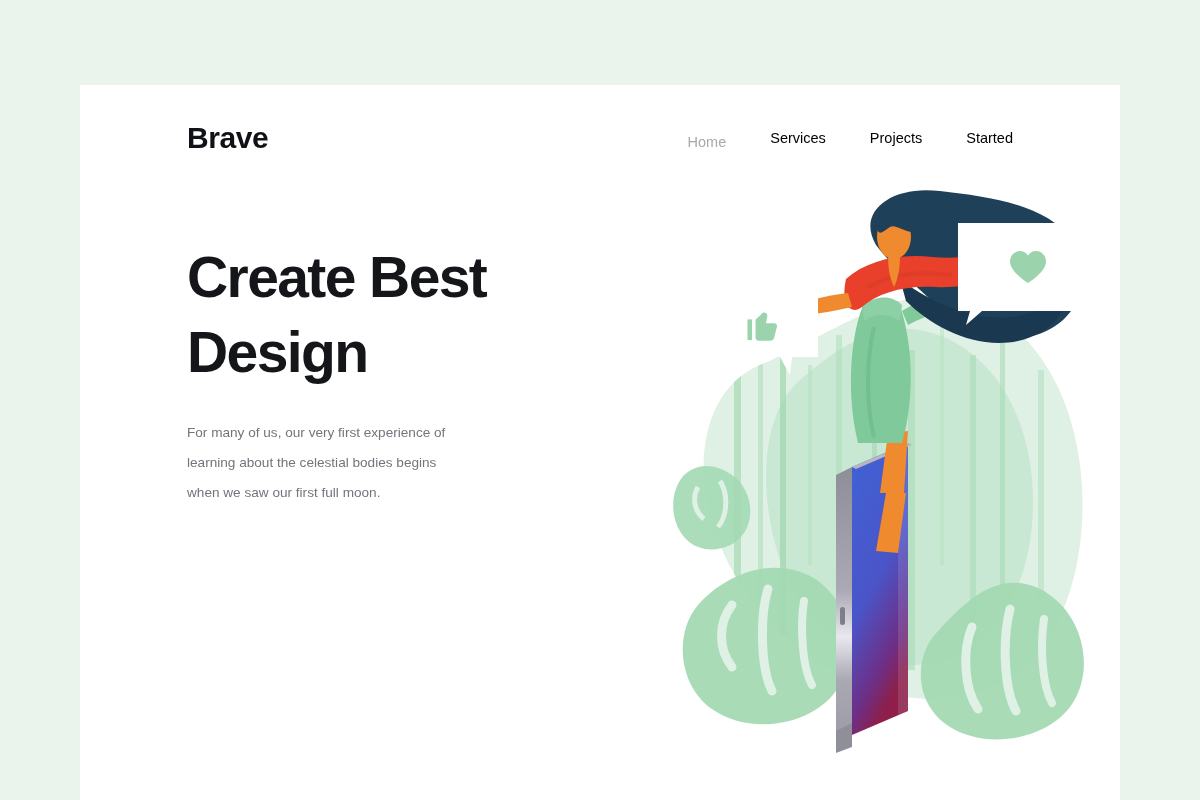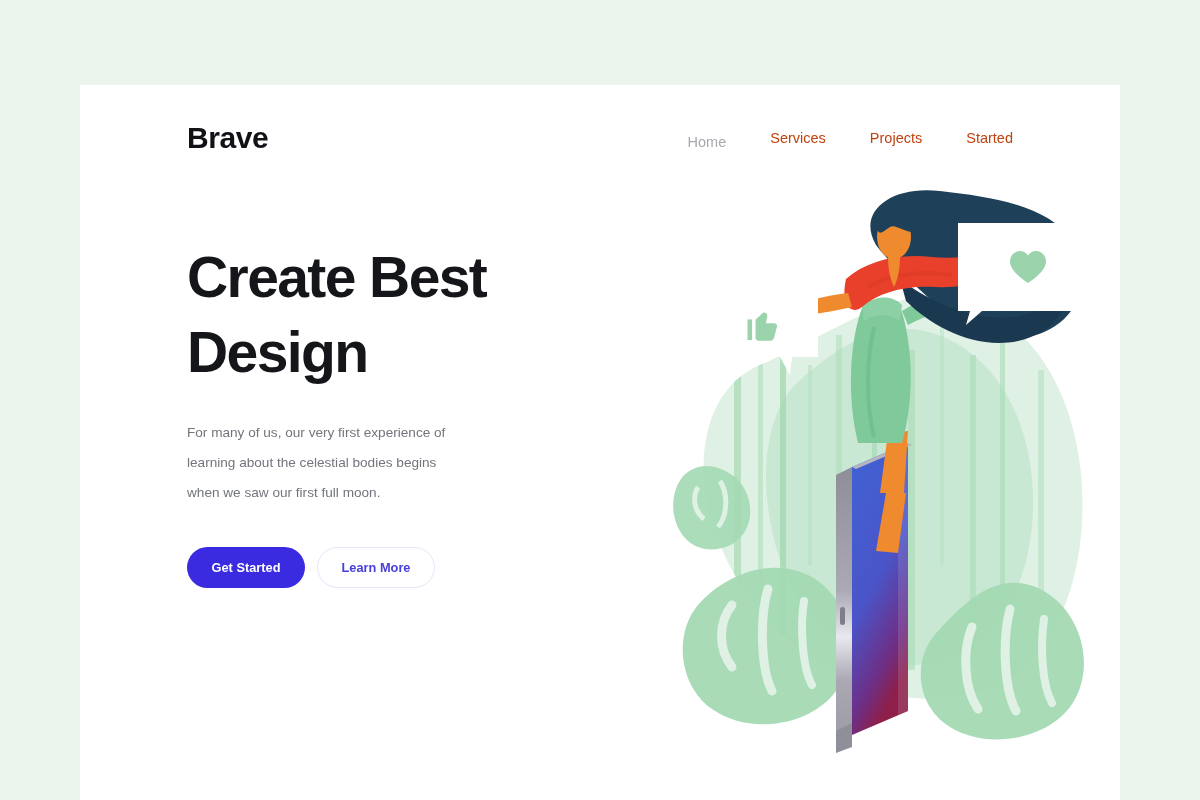--- a/index.html
+++ b/index.html
@@ -38,21 +38,21 @@
     letter-spacing:-0.4px;
     color:#111217;
   }
   .nav {
     display:flex;
     align-items:center;
     gap:44px;
   }
   .nav-item {
     font-size:14.5px;
-    color:#c2410c;
+    color:#000000;
     text-decoration:none;
     white-space:nowrap;
   }
   .nav-item.muted { color:#a6a9ae;margin-top:8px; }
 
   
   .hero-left {
     position:absolute;
     left:107px; top:155px;
     width:400px;
@@ -146,24 +146,20 @@
         <a class="nav-item muted" href="#">Home</a>
         <a class="nav-item" href="#">Services</a>
         <a class="nav-item" href="#">Projects</a>
         <a class="nav-item" href="#">Started</a>
       </nav>
     </div>
 
     <div class="hero-left">
       <h1 class="headline">Create Best Design</h1>
       <p class="subtext">For many of us, our very first experience of learning about the celestial bodies begins when we saw our first full moon.</p>
-      <div class="btn-row">
-        <button class="btn btn-primary">Get Started</button>
-        <button class="btn btn-secondary">Learn More</button>
-      </div>
     </div>
 
     <div class="social">
       <a href="#" title="Twitter">
         <svg width="15" height="13" viewBox="0 0 24 20" fill="currentColor" aria-hidden="true">
           <path d="M24 2.4c-.9.4-1.8.7-2.8.8 1-.6 1.8-1.6 2.2-2.7-.9.6-2 1-3.1 1.2C19.4.6 18.1 0 16.7 0c-2.7 0-4.9 2.2-4.9 4.9 0 .4 0 .8.1 1.1C7.8 5.8 4.1 3.8 1.7.8c-.4.7-.7 1.6-.7 2.5 0 1.7.9 3.2 2.2 4.1-.8 0-1.6-.2-2.2-.6v.1c0 2.4 1.7 4.4 3.9 4.8-.4.1-.8.2-1.3.2-.3 0-.6 0-.9-.1.6 2 2.4 3.4 4.6 3.4-1.7 1.3-3.8 2.1-6.1 2.1-.4 0-.8 0-1.2-.1 2.2 1.4 4.8 2.2 7.5 2.2 9.1 0 14-7.5 14-14v-.6c1-.7 1.8-1.6 2.5-2.5z"></path>
         </svg>
       </a>
       <a href="#" title="LinkedIn">
         <span class="glyph">in</span>

